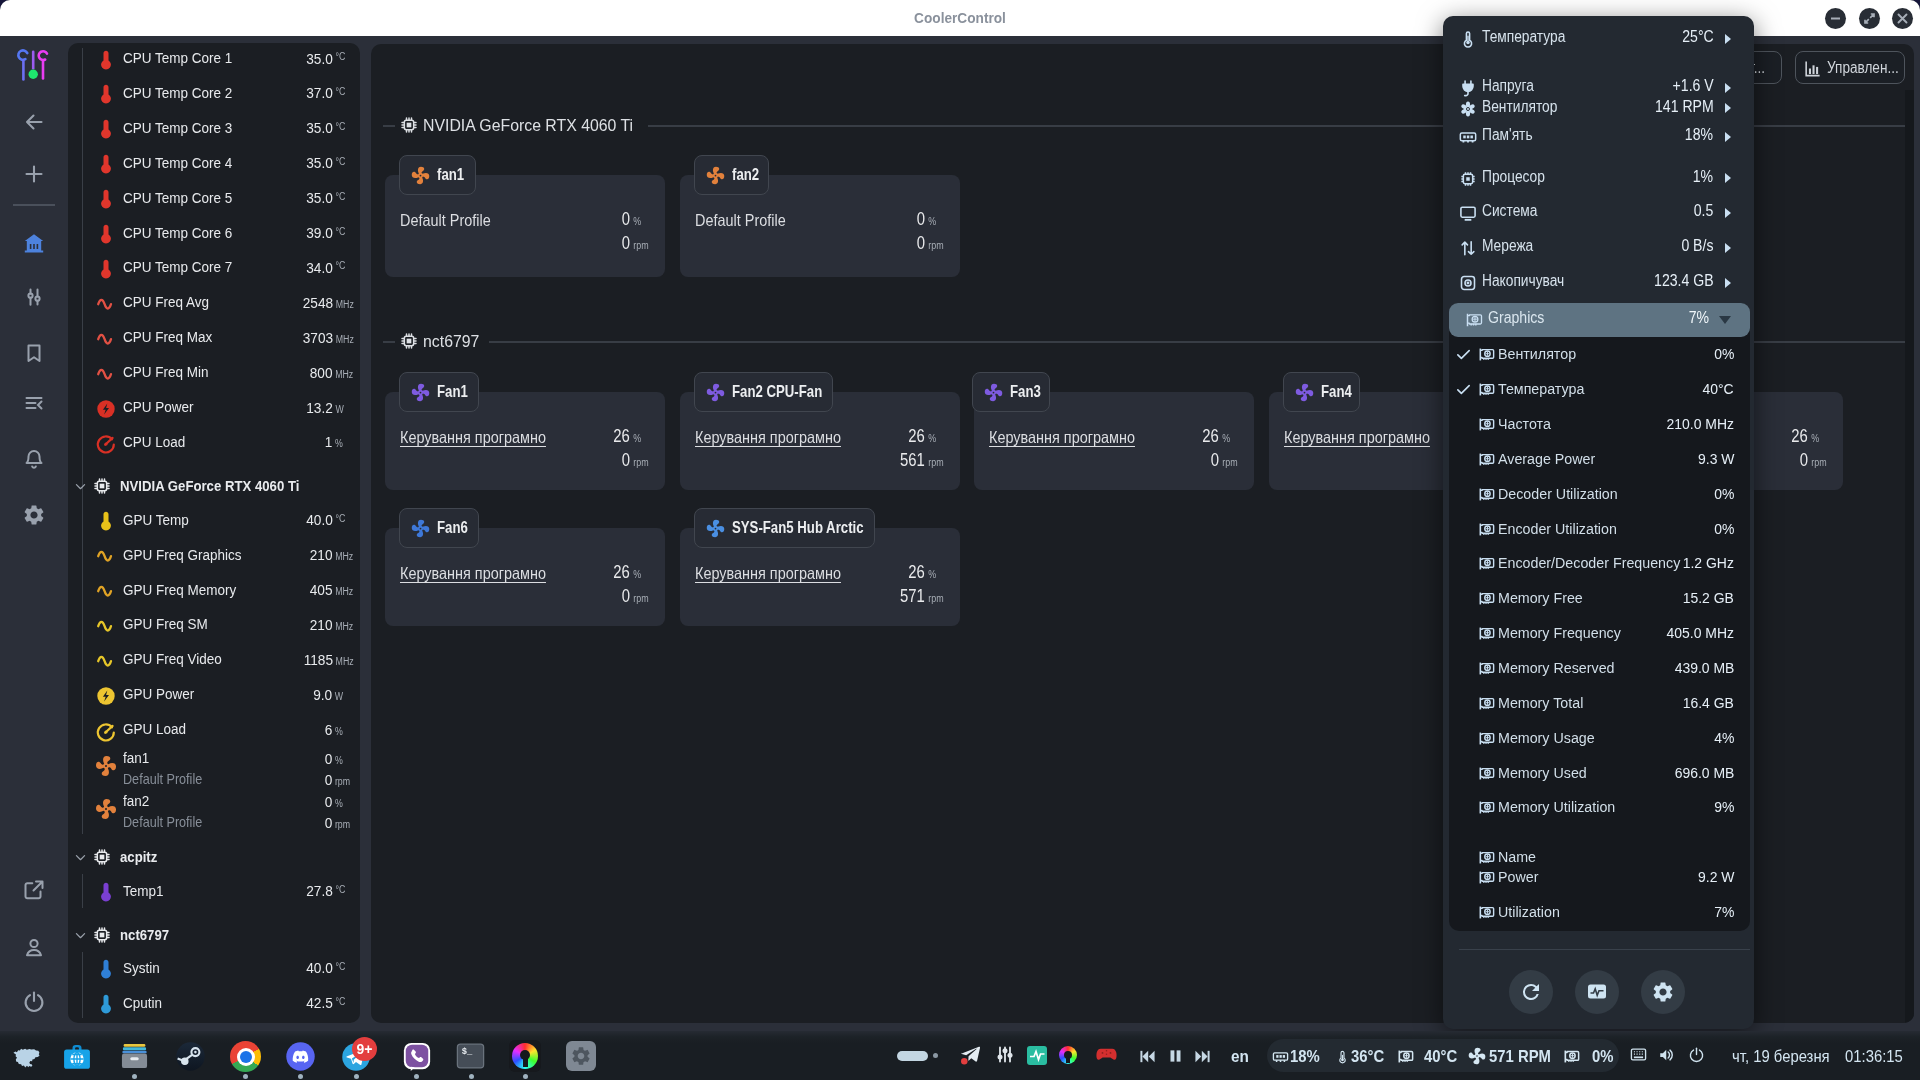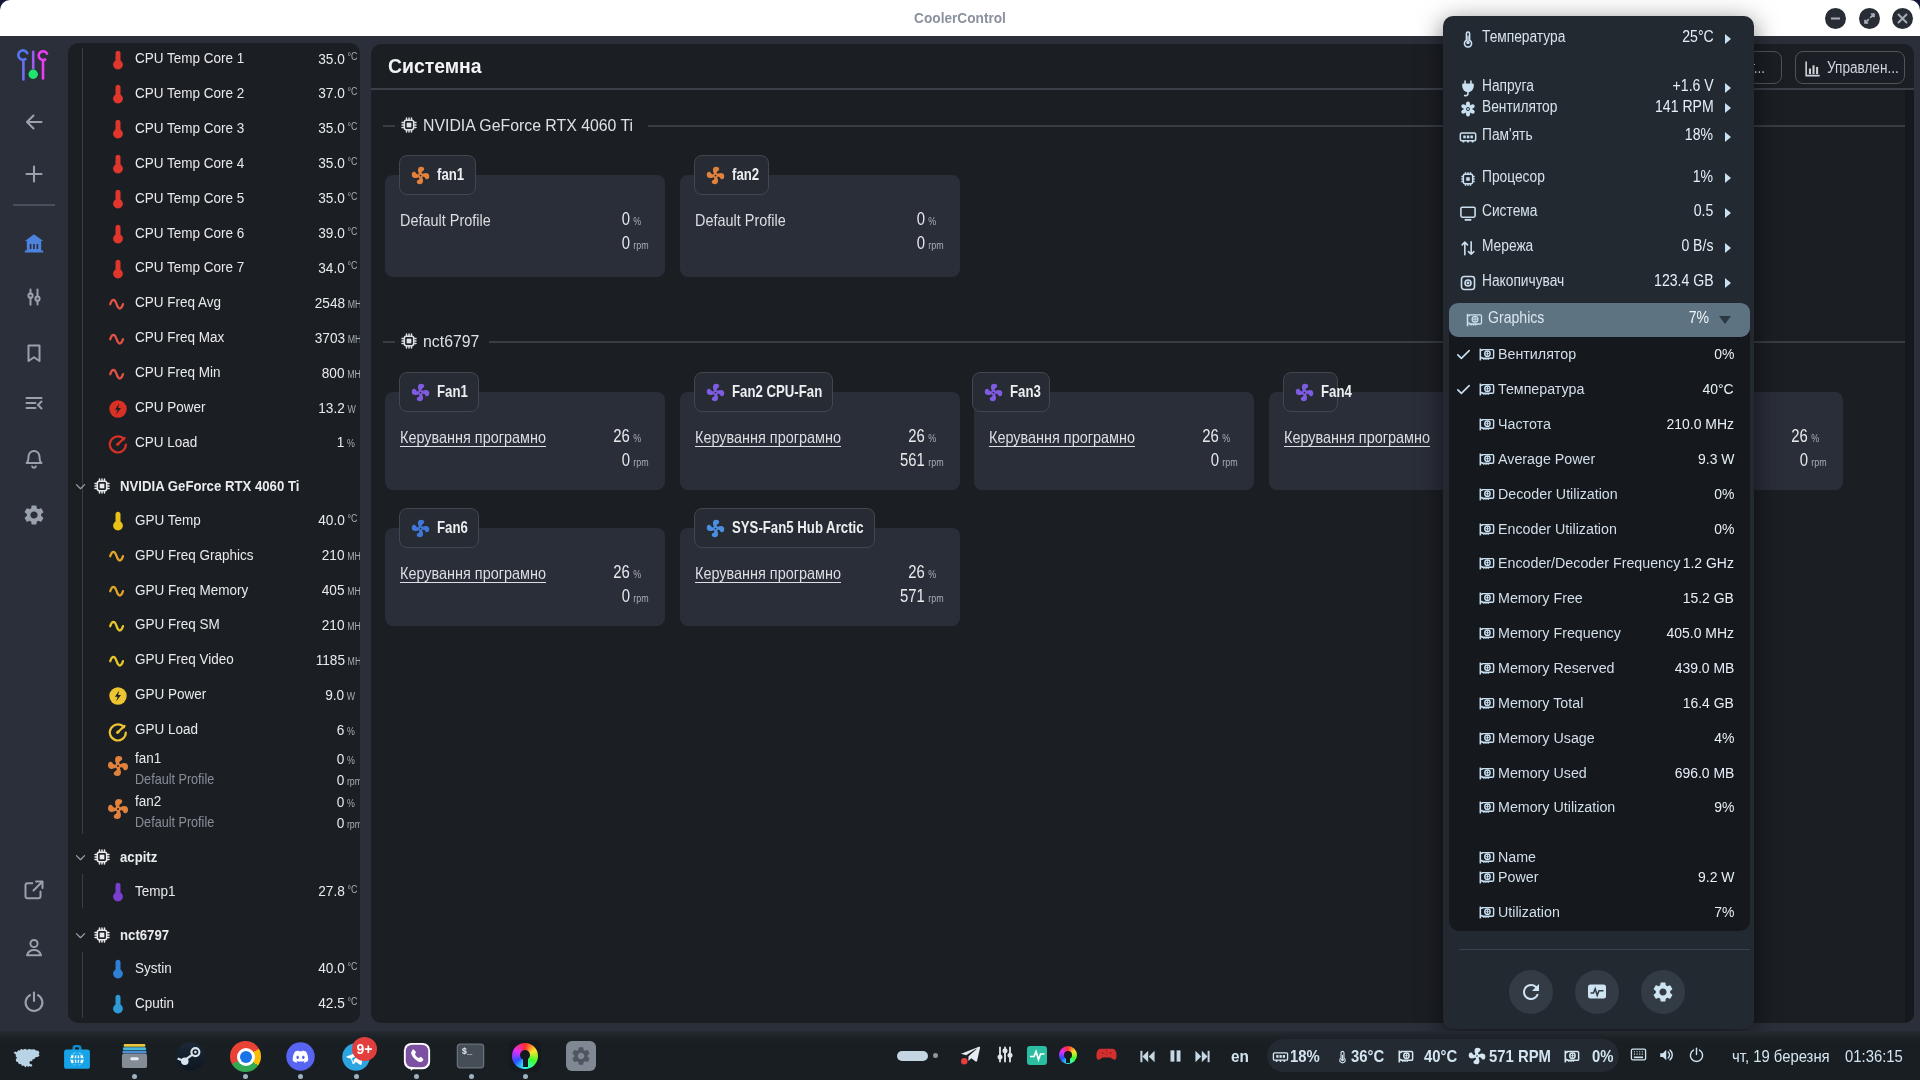--- a/index.html
+++ b/index.html
@@ -11,21 +11,21 @@
 #titlebar .title { position:absolute; left:0; top:0; width:1920px; height:36px;
   text-align:center; line-height:36px; font-size:15px; font-weight:bold; color:#8a919c; transform:scaleX(0.91); transform-origin:50% 50%; }
 .winbtn { position:absolute; top:7.5px; width:21px; height:21px; border-radius:50%; background:#282d35; }
 #sensorpanel { position:absolute; left:68px; top:43px; width:292px; height:980px;
   background:#1b1e23; border-radius:10px; overflow:hidden; }
 #main { position:absolute; left:371px; top:44px; width:1543px; height:979px;
   background:#1b1e23; border-radius:10px; overflow:hidden; }
 #mainhdr { position:absolute; left:0; top:0; width:1543px; height:46px; border-bottom:2px solid #3a3f48; }
 #mainhdr .t { position:absolute; left:17px; top:11px; font-size:20px; font-weight:bold; color:#f2f3f5; transform:scaleX(0.97); transform-origin:0 50%; }
 .groove { position:absolute; left:1534px; top:46px; width:9px; height:933px; background:#15181c; }
-.srow { position:absolute; left:16px; width:292px; height:24px; }
+.srow { position:absolute; left:4px; width:292px; height:24px; }
 .srow .ic { position:absolute; left:22px; top:0; width:24px; height:24px; }
 .srow .lb { position:absolute; left:51px; top:1.5px; font-size:15.5px; color:#e8eaed; white-space:nowrap; transform:scaleX(0.87); transform-origin:0 50%; }
 .srow .lb2 { position:absolute; left:51px; top:1.5px; font-size:14.5px; color:#878e98; white-space:nowrap; transform:scaleX(0.87); transform-origin:0 50%; }
 .srow .vl { position:absolute; right:12px; top:2px; display:flex; align-items:baseline; transform:scaleX(0.88); transform-origin:100% 50%; }
 .srow .vl b { font-weight:normal; font-size:15.5px; color:#e8eaed; }
 .srow .vl .u { width:19px; margin-left:3px; font-size:10px; color:#a7adb5; }
 .srow .vl .sup { position:relative; top:-3.5px; }
 .shead { position:absolute; left:0; width:292px; height:24px; }
 .shead .chev { position:absolute; left:5px; top:5px; width:15px; height:15px; }
 .shead .ic { position:absolute; left:24px; top:2px; width:20px; height:20px; }
@@ -448,23 +448,20 @@
             <path fill="#2e9ad8" d="M12 2.8c-1.38 0-2.5 1.12-2.5 2.5v7.1a4.9 4.9 0 1 0 5 0V5.3c0-1.38-1.12-2.5-2.5-2.5z"></path>
           </svg></div>
         <div class="lb">Cputin</div>
         <div class="vl">
           <b>42.5</b>
           <span class="u sup">°C</span>
         </div>
       </div>
 </div>
 <div id="main">
-      <div id="mainhdr">
-        <div class="t">Системна</div>
-      </div>
       <div class="groove"></div>
     </div>
 <div class="legend" style="left:0;top:115px;width:1920px">
       <div class="l1" style="left:383px;width:12px"></div>
       <div class="ico" style="left:399px;top:0px;width:20px;height:20px"><svg width="20" height="20" viewBox="0 0 24 24">
           <g stroke="#dde0e4" stroke-width="1.8" fill="none">
             <rect x="6.4" y="6.4" width="11.2" height="11.2" rx="2.2"></rect>
             <rect x="10.1" y="10.1" width="3.8" height="3.8" fill="#dde0e4"></rect>
             <path stroke-linecap="round" d="M9 5.7V3.6M12 5.7V3.6M15 5.7V3.6M9 20.4v-2.1M12 20.4v-2.1M15 20.4v-2.1M5.7 9H3.6M5.7 12H3.6M5.7 15H3.6M20.4 9h-2.1M20.4 12h-2.1M20.4 15h-2.1"></path>
           </g>
@@ -558,21 +555,21 @@
     <div class="link" style="left:989px;top:428px">Керування програмно</div>
     <div class="cval" style="left:1134px;top:426px;width:107px">
       <b>26</b>
       <span class="u">%</span>
     </div>
     <div class="cval" style="left:1134px;top:450px;width:107px">
       <b>0</b>
       <span class="u">rpm</span>
     </div>
 <div class="card" style="left:1269px;top:392px;height:98px"></div>
-    <div class="tab" style="left:1283px;top:372px;width:55px">
+    <div class="tab" style="left:1283px;top:372px;width:77px">
       <div class="ico" style="left:10px;top:9px;width:21px;height:21px"><svg width="21" height="21" viewBox="0 0 24 24">
           <path fill="#7e5be0" d="M12,11A1,1 0 0,0 11,12A1,1 0 0,0 12,13A1,1 0 0,0 13,12A1,1 0 0,0 12,11M12.5,2C17,2 17.11,5.57 14.75,6.75C13.76,7.24 13.32,8.29 13.13,9.22C13.61,9.42 14.03,9.73 14.35,10.13C18.05,8.13 22.03,8.92 22.03,12.5C22.03,17 18.46,17.1 17.28,14.73C16.78,13.74 15.72,13.3 14.79,13.11C14.59,13.59 14.28,14 13.88,14.34C15.87,18.03 15.08,22 11.5,22C7,22 6.91,18.42 9.27,17.24C10.25,16.75 10.69,15.71 10.89,14.79C10.4,14.59 9.97,14.27 9.65,13.87C5.96,15.85 2,15.07 2,11.5C2,7 5.56,6.89 6.74,9.26C7.24,10.25 8.29,10.68 9.22,10.87C9.41,10.39 9.73,9.97 10.14,9.65C8.15,5.96 8.94,2 12.5,2Z"></path>
         </svg></div>
       <div class="lb">Fan4</div>
     </div>
     <div class="link" style="left:1284px;top:428px">Керування програмно</div>
     <div class="cval" style="left:1429px;top:426px;width:107px">
       <b>26</b>
       <span class="u">%</span>
     </div>

